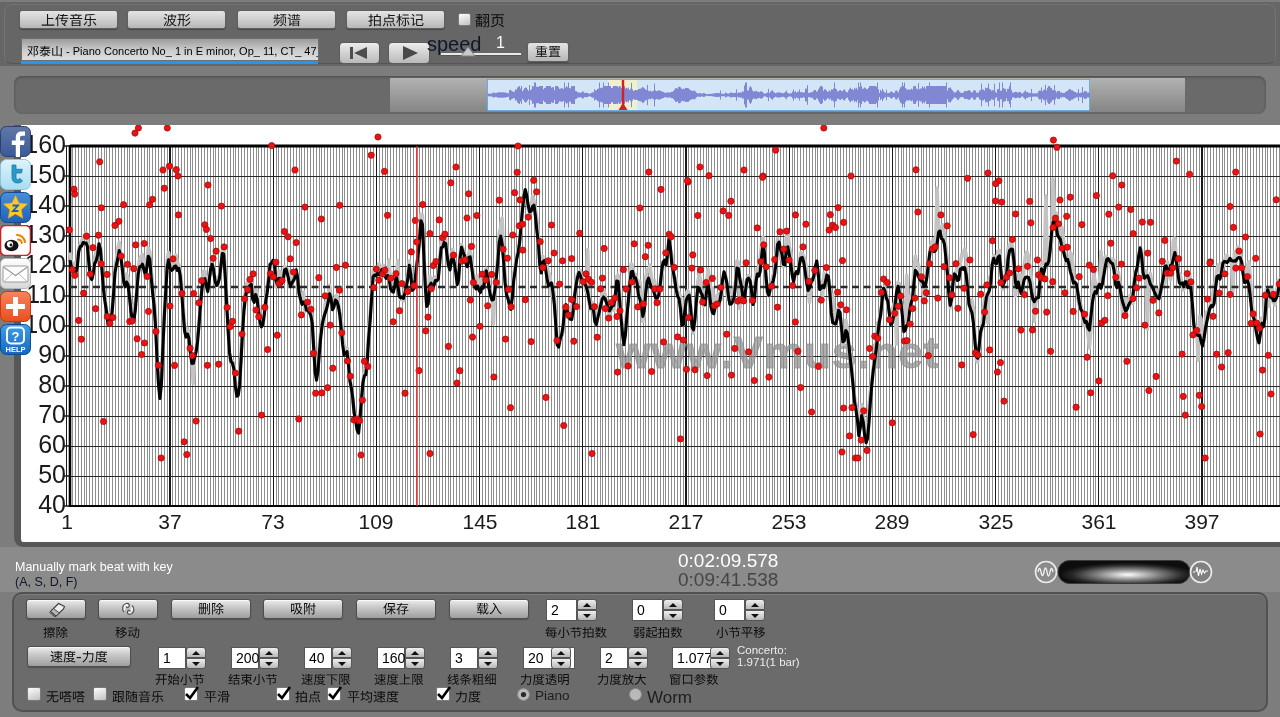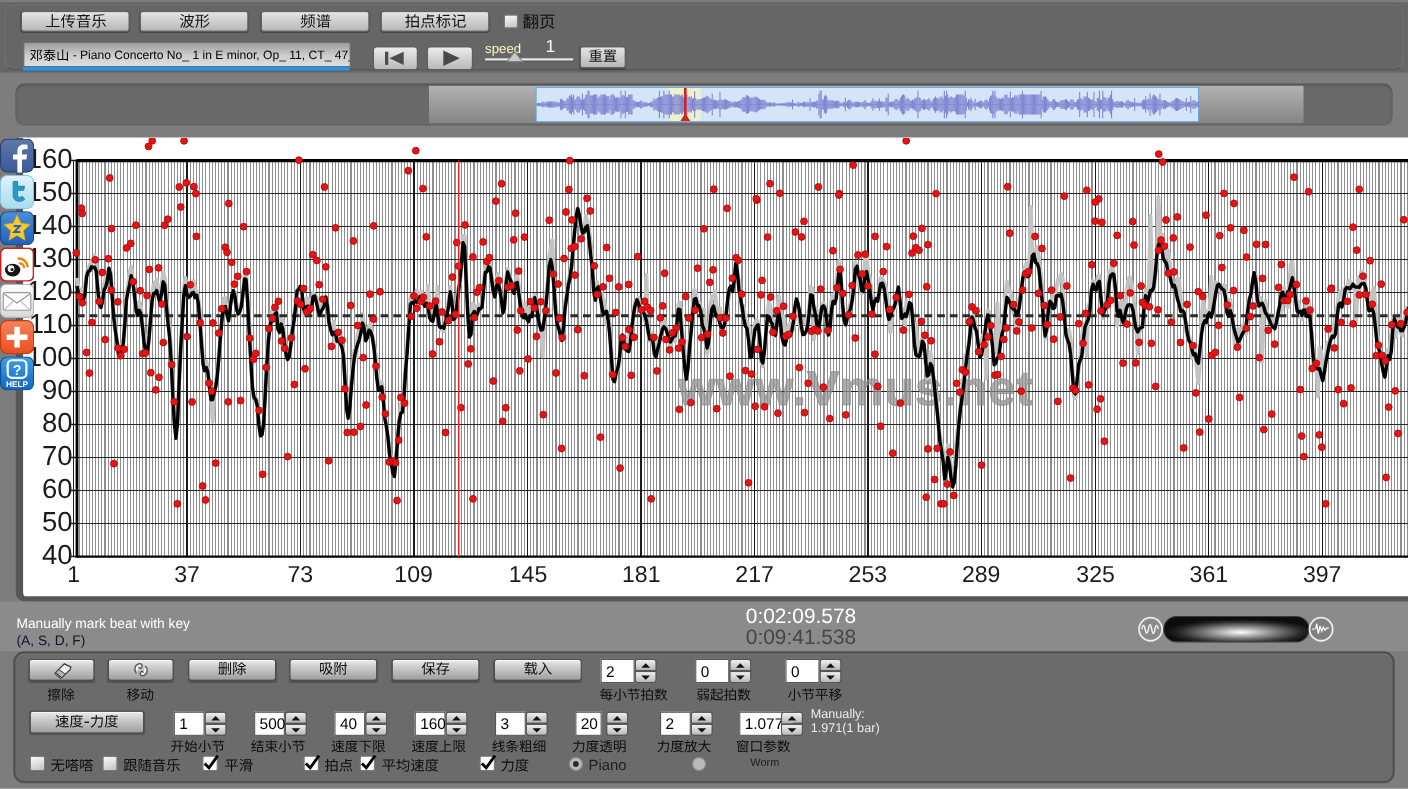--- a/index.html
+++ b/index.html
@@ -125,21 +125,21 @@
         <use href="#u5C71" transform="translate(24.00,9.60) scale(0.01200,-0.01200)"></use>
       </svg><span style="position:relative;top:0"> - Piano Concerto No_ 1 in E minor, Op_ 11, CT_ 47_</span></span></div>
 <div class="abs" style="left:21px;top:61px;width:297px;height:3px;background:#2196f3"></div>
 <div class="abs" style="left:339px;top:42px;width:41px;height:22px;border:1px solid #5c5c5c;border-radius:4px;background:linear-gradient(#ececec,#b9b9b9)"><svg width="39" height="20">
       <rect x="10" y="4" width="3" height="12" fill="#4d4d4d"></rect>
       <path d="M27 4 L14 10 L27 16 Z" fill="#4d4d4d"></path>
     </svg></div>
 <div class="abs" style="left:388px;top:42px;width:42px;height:22px;border:1px solid #5c5c5c;border-radius:4px;background:linear-gradient(#ececec,#b9b9b9)"><svg width="40" height="20">
       <path d="M14 3 L29 10 L14 17 Z" fill="#4a4a4a"></path>
     </svg></div>
-<div class="lbl" style="left:441px;top:37px;font-size:12px;line-height:14px;color:#fef9c3">speed</div>
+<div class="lbl" style="left:427px;top:37px;font-size:20px;line-height:14px;color:#0f172a">speed</div>
 <div class="lbl" style="left:496px;top:36px;font-size:16px;line-height:14px;color:#fafafa">1</div>
 <div class="abs" style="left:441px;top:53px;width:80px;height:2px;background:#e9e9e9;box-shadow:0 1px 0 #555"></div>
 <svg class="abs" style="left:460px;top:46px" width="16" height="11">
     <path d="M8 1 L15 10 L1 10 Z" fill="#c9c9c9" stroke="#808080" stroke-width="1"></path>
   </svg>
 <div class="tbtn" style="left:527px;top:42px;width:42px;height:20px;line-height:18px"><svg class="cj" width="26" height="13" viewBox="0 0 26 13" style="fill:#161616">
       <use href="#u91CD" transform="translate(0.00,10.40) scale(0.01300,-0.01300)"></use>
       <use href="#u7F6E" transform="translate(13.00,10.40) scale(0.01300,-0.01300)"></use>
     </svg></div>
 <div class="abs" style="left:14px;top:76px;width:1252px;height:38px;background:#6a6a6a;border-radius:8px;box-shadow:inset 0 1px 3px rgba(0,0,0,.3)"></div>
@@ -1494,21 +1494,21 @@
     <div class="d">
       <i></i>
     </div>
   </div>
 <div class="lbl" style="left:155px;top:670px"><svg class="cj" width="50" height="12" viewBox="0 0 50 12" style="fill:#0e0e0e">
       <use href="#u5F00" transform="translate(0.00,9.92) scale(0.01240,-0.01240)"></use>
       <use href="#u59CB" transform="translate(12.40,9.92) scale(0.01240,-0.01240)"></use>
       <use href="#u5C0F" transform="translate(24.80,9.92) scale(0.01240,-0.01240)"></use>
       <use href="#u8282" transform="translate(37.20,9.92) scale(0.01240,-0.01240)"></use>
     </svg></div>
-<div class="inp" style="left:231px;top:647px;width:28px">500</div>
+<div class="inp" style="left:231px;top:647px;width:28px">200</div>
 <div class="spin" style="left:259px;top:647px">
     <div class="u">
       <i></i>
     </div>
     <div class="d">
       <i></i>
     </div>
   </div>
 <div class="lbl" style="left:228px;top:670px"><svg class="cj" width="50" height="12" viewBox="0 0 50 12" style="fill:#0e0e0e">
       <use href="#u7ED3" transform="translate(0.00,9.92) scale(0.01240,-0.01240)"></use>
@@ -1554,21 +1554,21 @@
     <div class="d">
       <i></i>
     </div>
   </div>
 <div class="lbl" style="left:447px;top:670px"><svg class="cj" width="50" height="12" viewBox="0 0 50 12" style="fill:#0e0e0e">
       <use href="#u7EBF" transform="translate(0.00,9.92) scale(0.01240,-0.01240)"></use>
       <use href="#u6761" transform="translate(12.40,9.92) scale(0.01240,-0.01240)"></use>
       <use href="#u7C97" transform="translate(24.80,9.92) scale(0.01240,-0.01240)"></use>
       <use href="#u7EC6" transform="translate(37.20,9.92) scale(0.01240,-0.01240)"></use>
     </svg></div>
-<div class="inp" style="left:523px;top:647px;width:24px">20</div>
+<div class="inp" style="left:523px;top:647px;width:52px">20</div>
 <div class="spin" style="left:551px;top:647px">
     <div class="u">
       <i></i>
     </div>
     <div class="d">
       <i></i>
     </div>
   </div>
 <div class="lbl" style="left:520px;top:670px"><svg class="cj" width="50" height="12" viewBox="0 0 50 12" style="fill:#0e0e0e">
       <use href="#u529B" transform="translate(0.00,9.92) scale(0.01240,-0.01240)"></use>
@@ -1599,21 +1599,21 @@
     <div class="d">
       <i></i>
     </div>
   </div>
 <div class="lbl" style="left:669px;top:670px"><svg class="cj" width="50" height="12" viewBox="0 0 50 12" style="fill:#0e0e0e">
       <use href="#u7A97" transform="translate(0.00,9.92) scale(0.01240,-0.01240)"></use>
       <use href="#u53E3" transform="translate(12.40,9.92) scale(0.01240,-0.01240)"></use>
       <use href="#u53C2" transform="translate(24.80,9.92) scale(0.01240,-0.01240)"></use>
       <use href="#u6570" transform="translate(37.20,9.92) scale(0.01240,-0.01240)"></use>
     </svg></div>
-<div class="lbl" style="left:737px;top:644px;font-size:11.5px;color:#ececec">Manually:</div>
+<div class="lbl" style="left:737px;top:644px;font-size:11.5px;color:#ececec">Concerto:</div>
 <div class="lbl" style="left:737px;top:656px;font-size:11.5px;color:#ececec">1.971(1 bar)</div>
 <div class="cb" style="left:27px;top:687px"></div>
 <div class="cb" style="left:93px;top:687px"></div>
 <div class="lbl" style="left:46px;top:688px"><svg class="cj" width="39" height="13" viewBox="0 0 39 13" style="fill:#0e0e0e">
       <use href="#u65E0" transform="translate(0.00,10.40) scale(0.01300,-0.01300)"></use>
       <use href="#u55D2" transform="translate(13.00,10.40) scale(0.01300,-0.01300)"></use>
       <use href="#u55D2" transform="translate(26.00,10.40) scale(0.01300,-0.01300)"></use>
     </svg></div>
 <div class="lbl" style="left:112px;top:688px"><svg class="cj" width="52" height="13" viewBox="0 0 52 13" style="fill:#0e0e0e">
       <use href="#u8DDF" transform="translate(0.00,10.40) scale(0.01300,-0.01300)"></use>
@@ -1656,12 +1656,12 @@
       <use href="#u5EA6" transform="translate(13.00,10.40) scale(0.01300,-0.01300)"></use>
     </svg></div>
 <svg class="abs" style="left:517px;top:688px" width="13" height="13">
     <circle cx="6.5" cy="6.5" r="6" fill="#b9b9b9" stroke="#888"></circle>
     <circle cx="6.5" cy="6.5" r="2.6" fill="#2a2a2a"></circle>
   </svg>
 <div class="lbl" style="left:535px;top:688px;font-size:13.5px;color:#1e1e1e">Piano</div>
 <svg class="abs" style="left:629px;top:688px" width="13" height="13">
     <circle cx="6.5" cy="6.5" r="6" fill="#b9b9b9" stroke="#888"></circle>
   </svg>
-<div class="lbl" style="left:682px;top:688px;font-size:10px;color:#1e1e1e">Worm</div>
+<div class="lbl" style="left:647px;top:688px;font-size:17px;color:#1e1e1e">Worm</div>
 </body></html>

